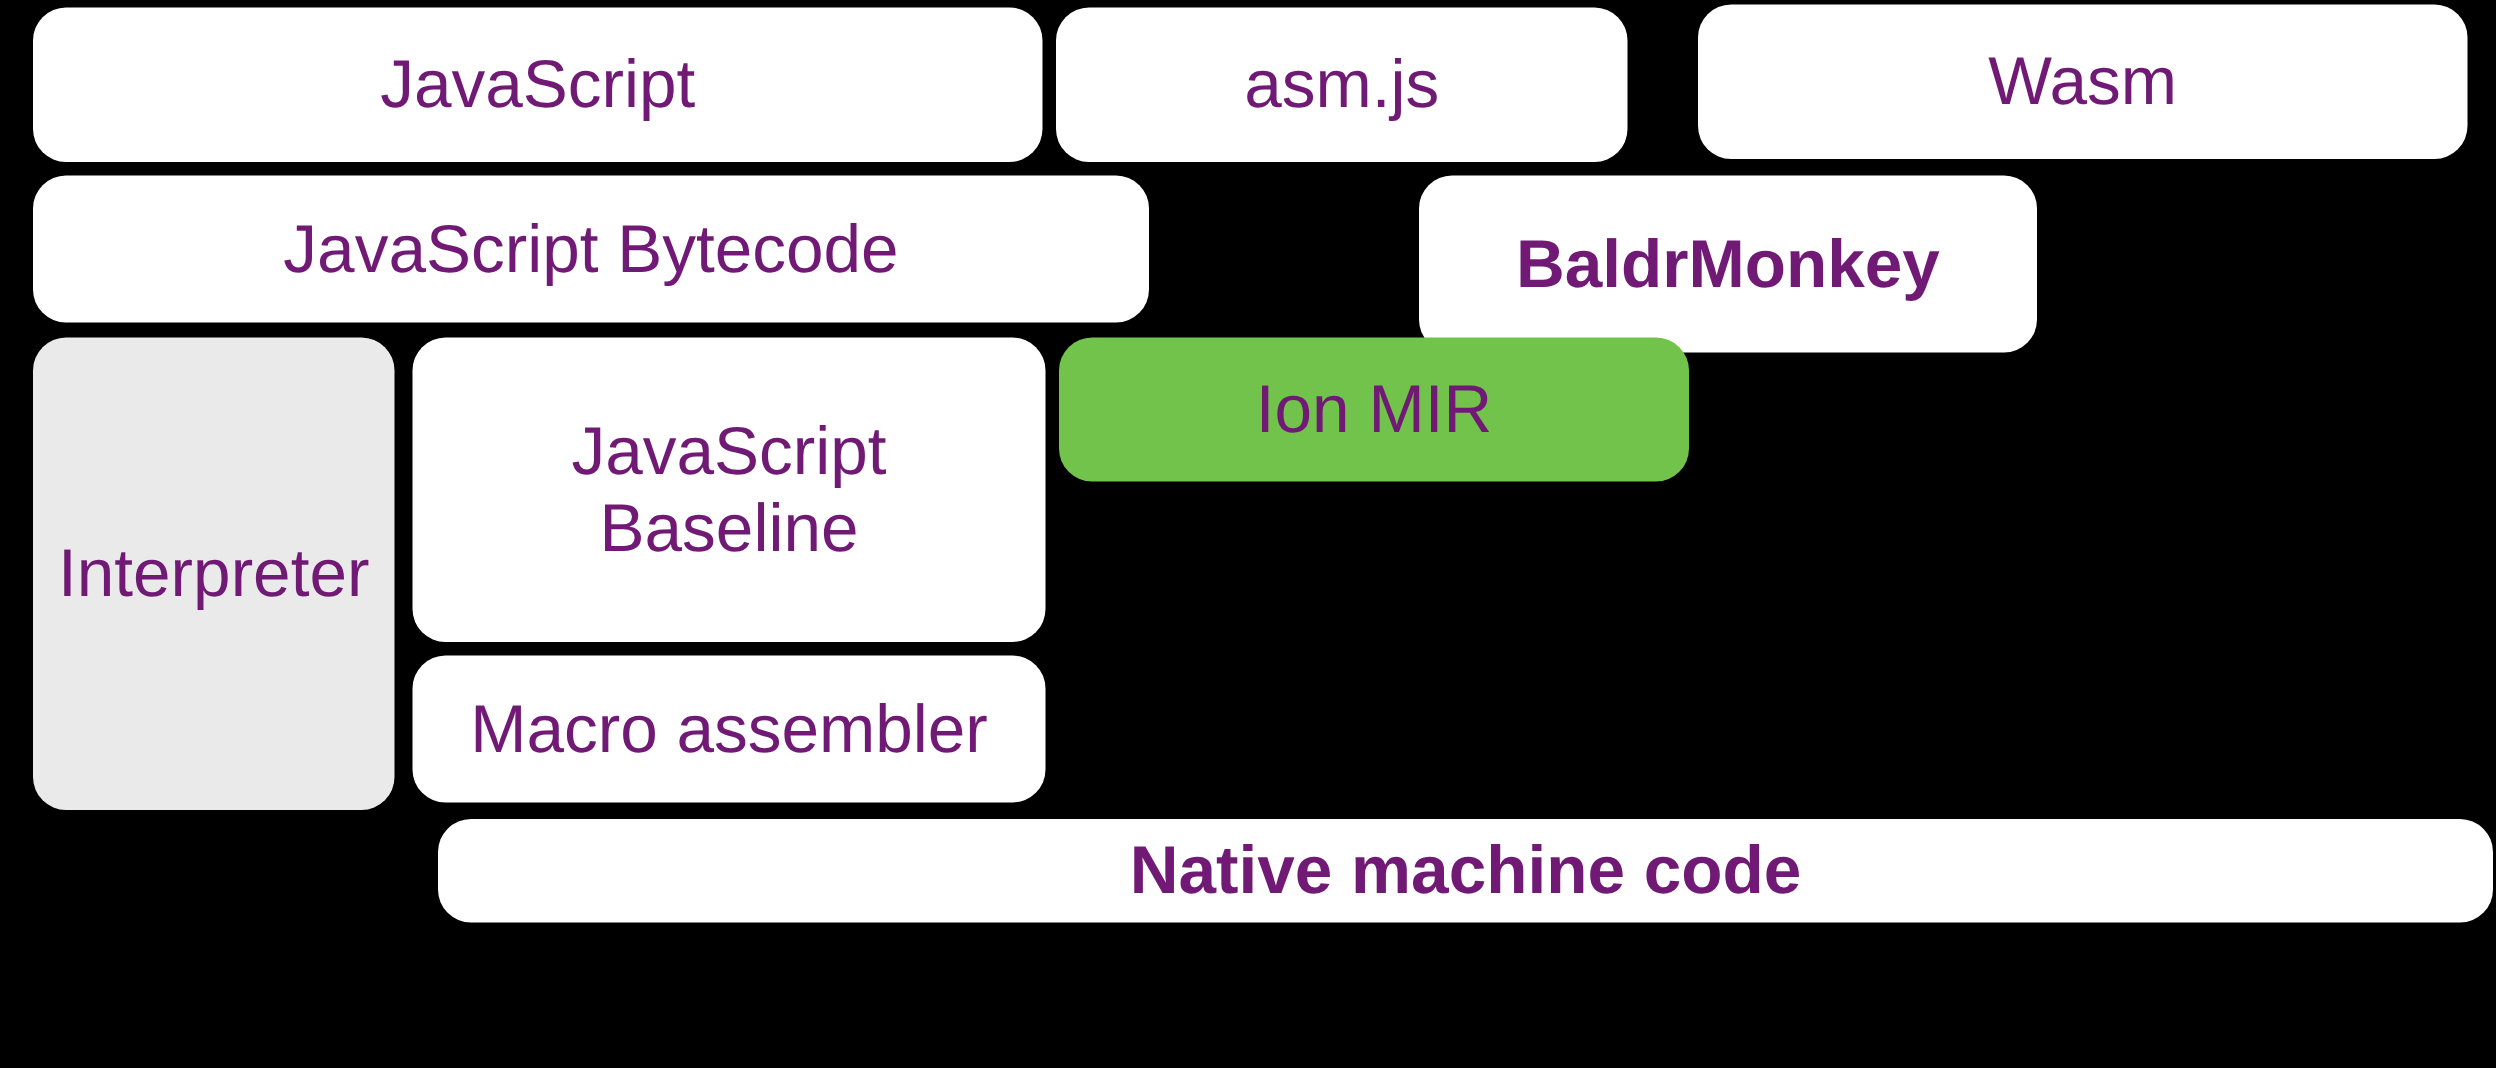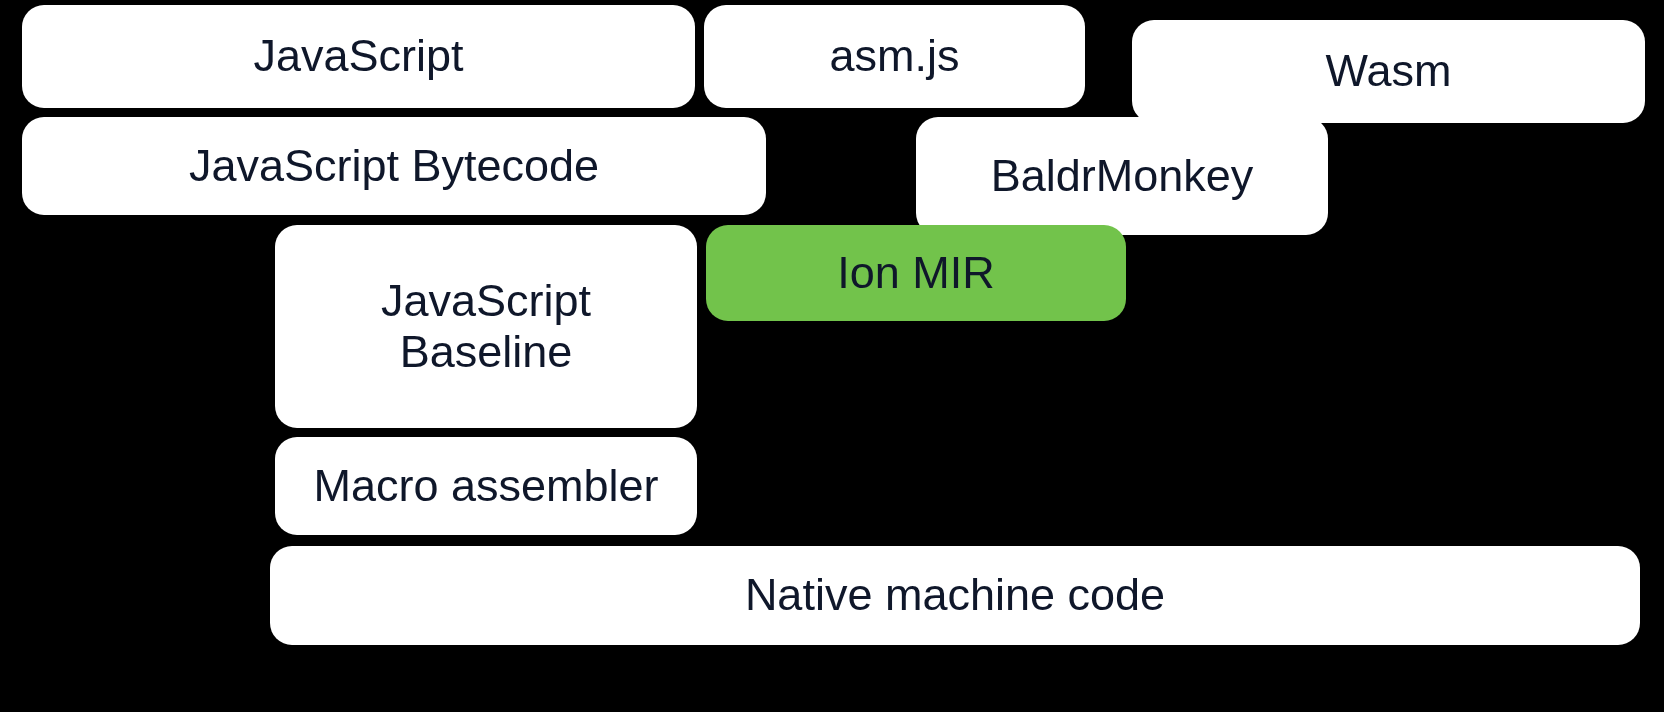--- a/index.html
+++ b/index.html
@@ -19,39 +19,40 @@
   }
   .box {
     position: absolute;
     box-sizing: border-box;
     display: flex;
     align-items: center;
     justify-content: center;
     text-align: center;
     border-radius: 22px;
     background: #ffffff;
-    color: #0f172a;
+    color: #701a75;
     font-size: 45px;
     line-height: 1.12;
     font-weight: 400;
     letter-spacing: 0px;
     white-space: pre-line;
     padding: 0 10px;
   }
   .box.gray   { background: #eaeaea; }
   .box.green  { background: #72c34b; }
   .box.pink   { background: #f4718a; }
 </style>
 </head>
 <body>
 
 <div id="stage" style="background: rgb(0, 0, 0);">
     <div class="box" style="left: 22px; top: 5px; width: 673px; height: 103px;">JavaScript</div>
     <div class="box" style="left: 704px; top: 5px; width: 381px; height: 103px;">asm.js</div>
-    <div class="box" style="left: 1132px; top: 20px; width: 513px; height: 103px;">Wasm</div>
+    <div class="box" style="left: 1132px; top: 3px; width: 513px; height: 103px;">Wasm</div>
     <div class="box" style="left: 22px; top: 117px; width: 744px; height: 98px;">JavaScript Bytecode</div>
-    <div class="box" style="left: 916px; top: 117px; width: 412px; height: 118px;">BaldrMonkey</div>
+    <div class="box" style="left: 946px; top: 117px; width: 412px; height: 118px; font-weight: bold;">BaldrMonkey</div>
+    <div class="box gray" style="left: 22px; top: 225px; width: 241px; height: 315px;">Interpreter</div>
     <div class="box" style="left: 275px; top: 225px; width: 422px; height: 203px;">JavaScript
 Baseline</div>
     <div class="box green" style="left: 706px; top: 225px; width: 420px; height: 96px;">Ion MIR</div>
     <div class="box" style="left: 275px; top: 437px; width: 422px; height: 98px;">Macro assembler</div>
-    <div class="box" style="left: 270px; top: 546px; width: 1370px; height: 99px;">Native machine code</div>
+    <div class="box" style="left: 292px; top: 546px; width: 1370px; height: 69px; font-weight: bold;">Native machine code</div>
   </div>
 
 </body></html>

